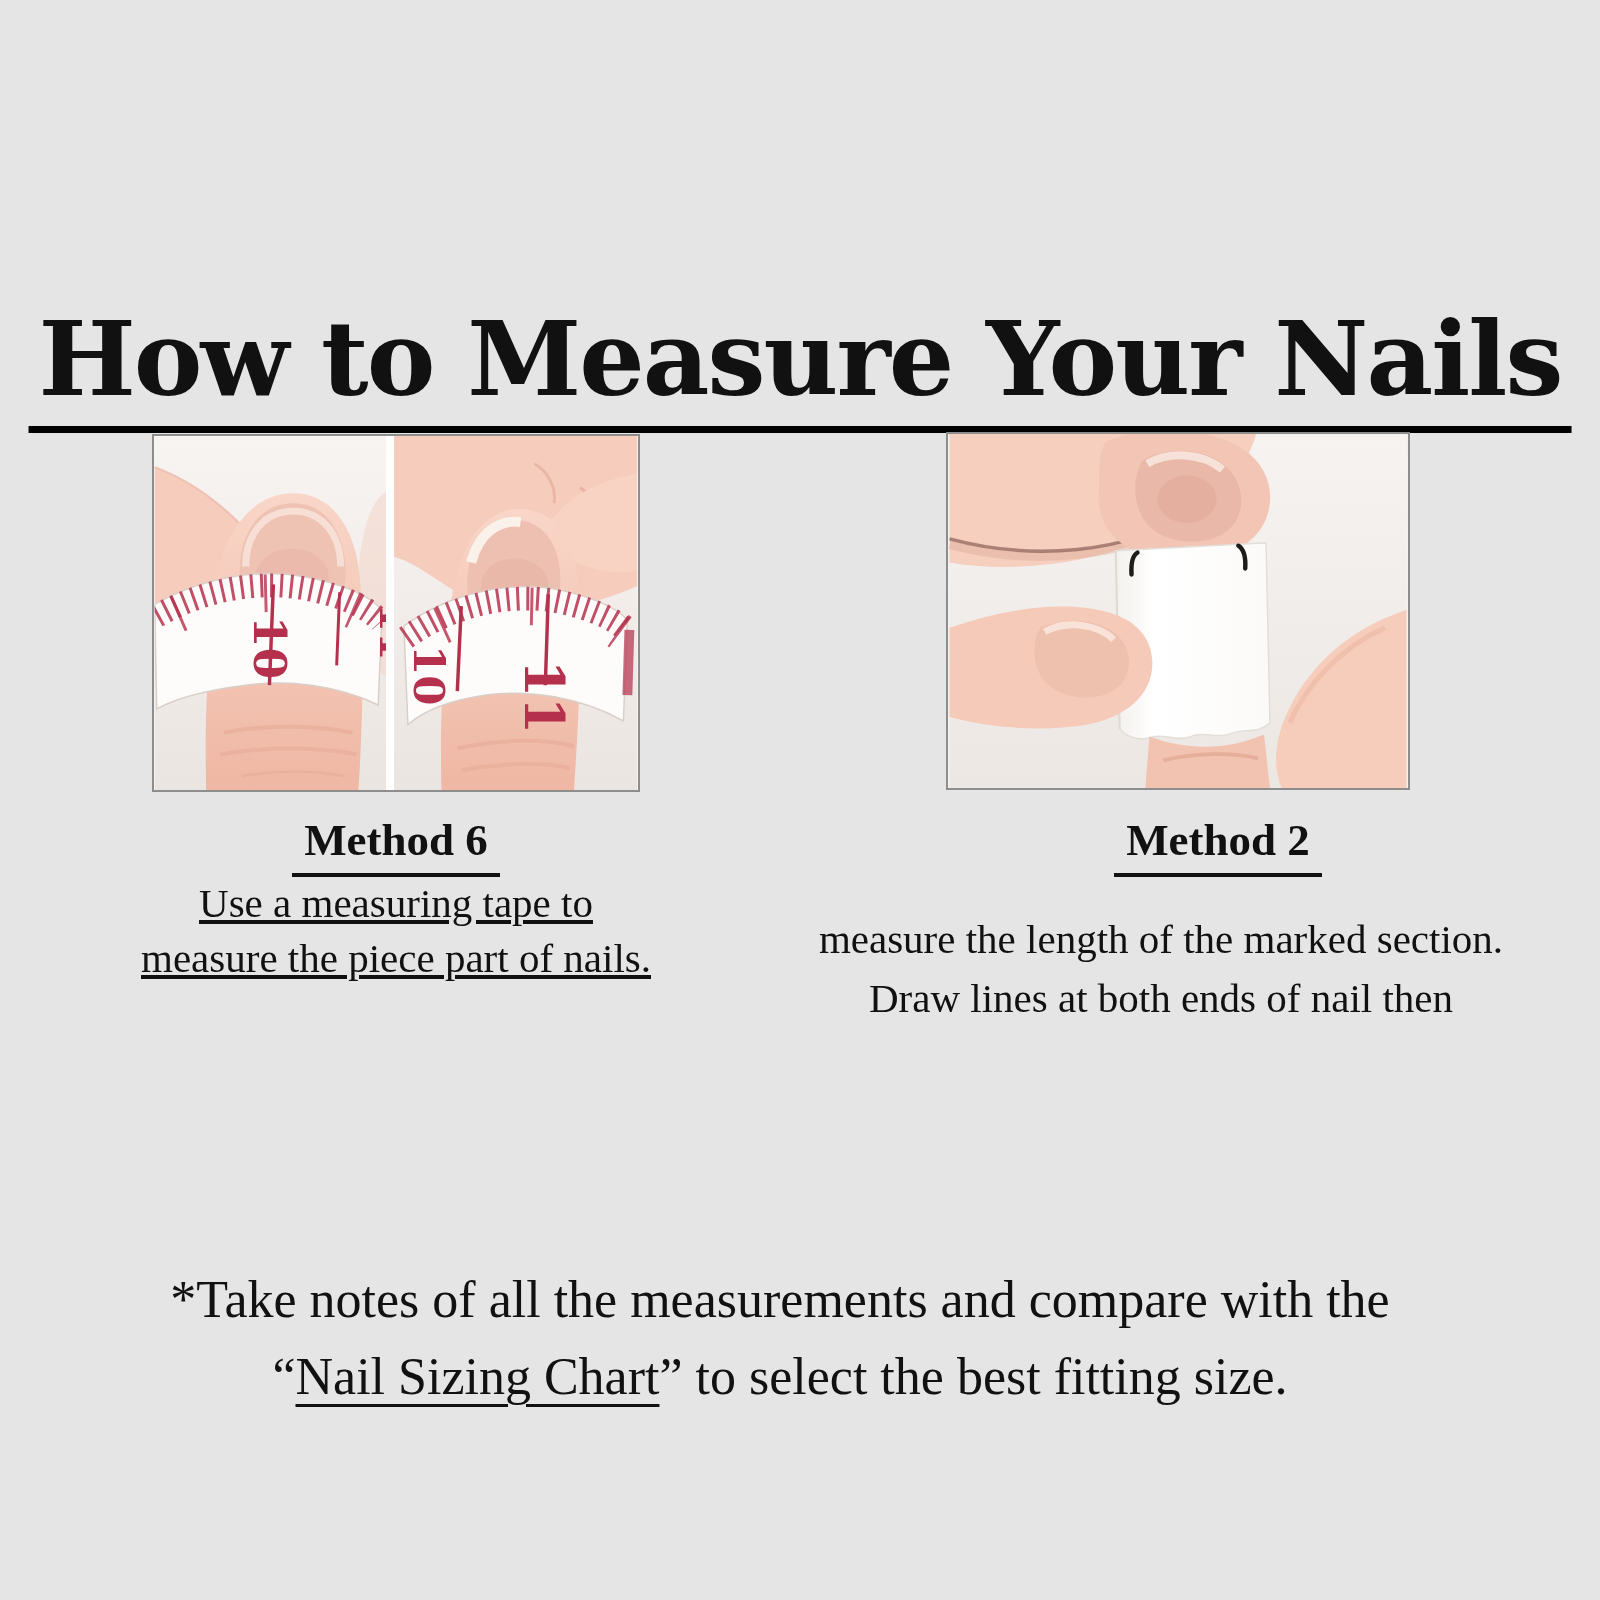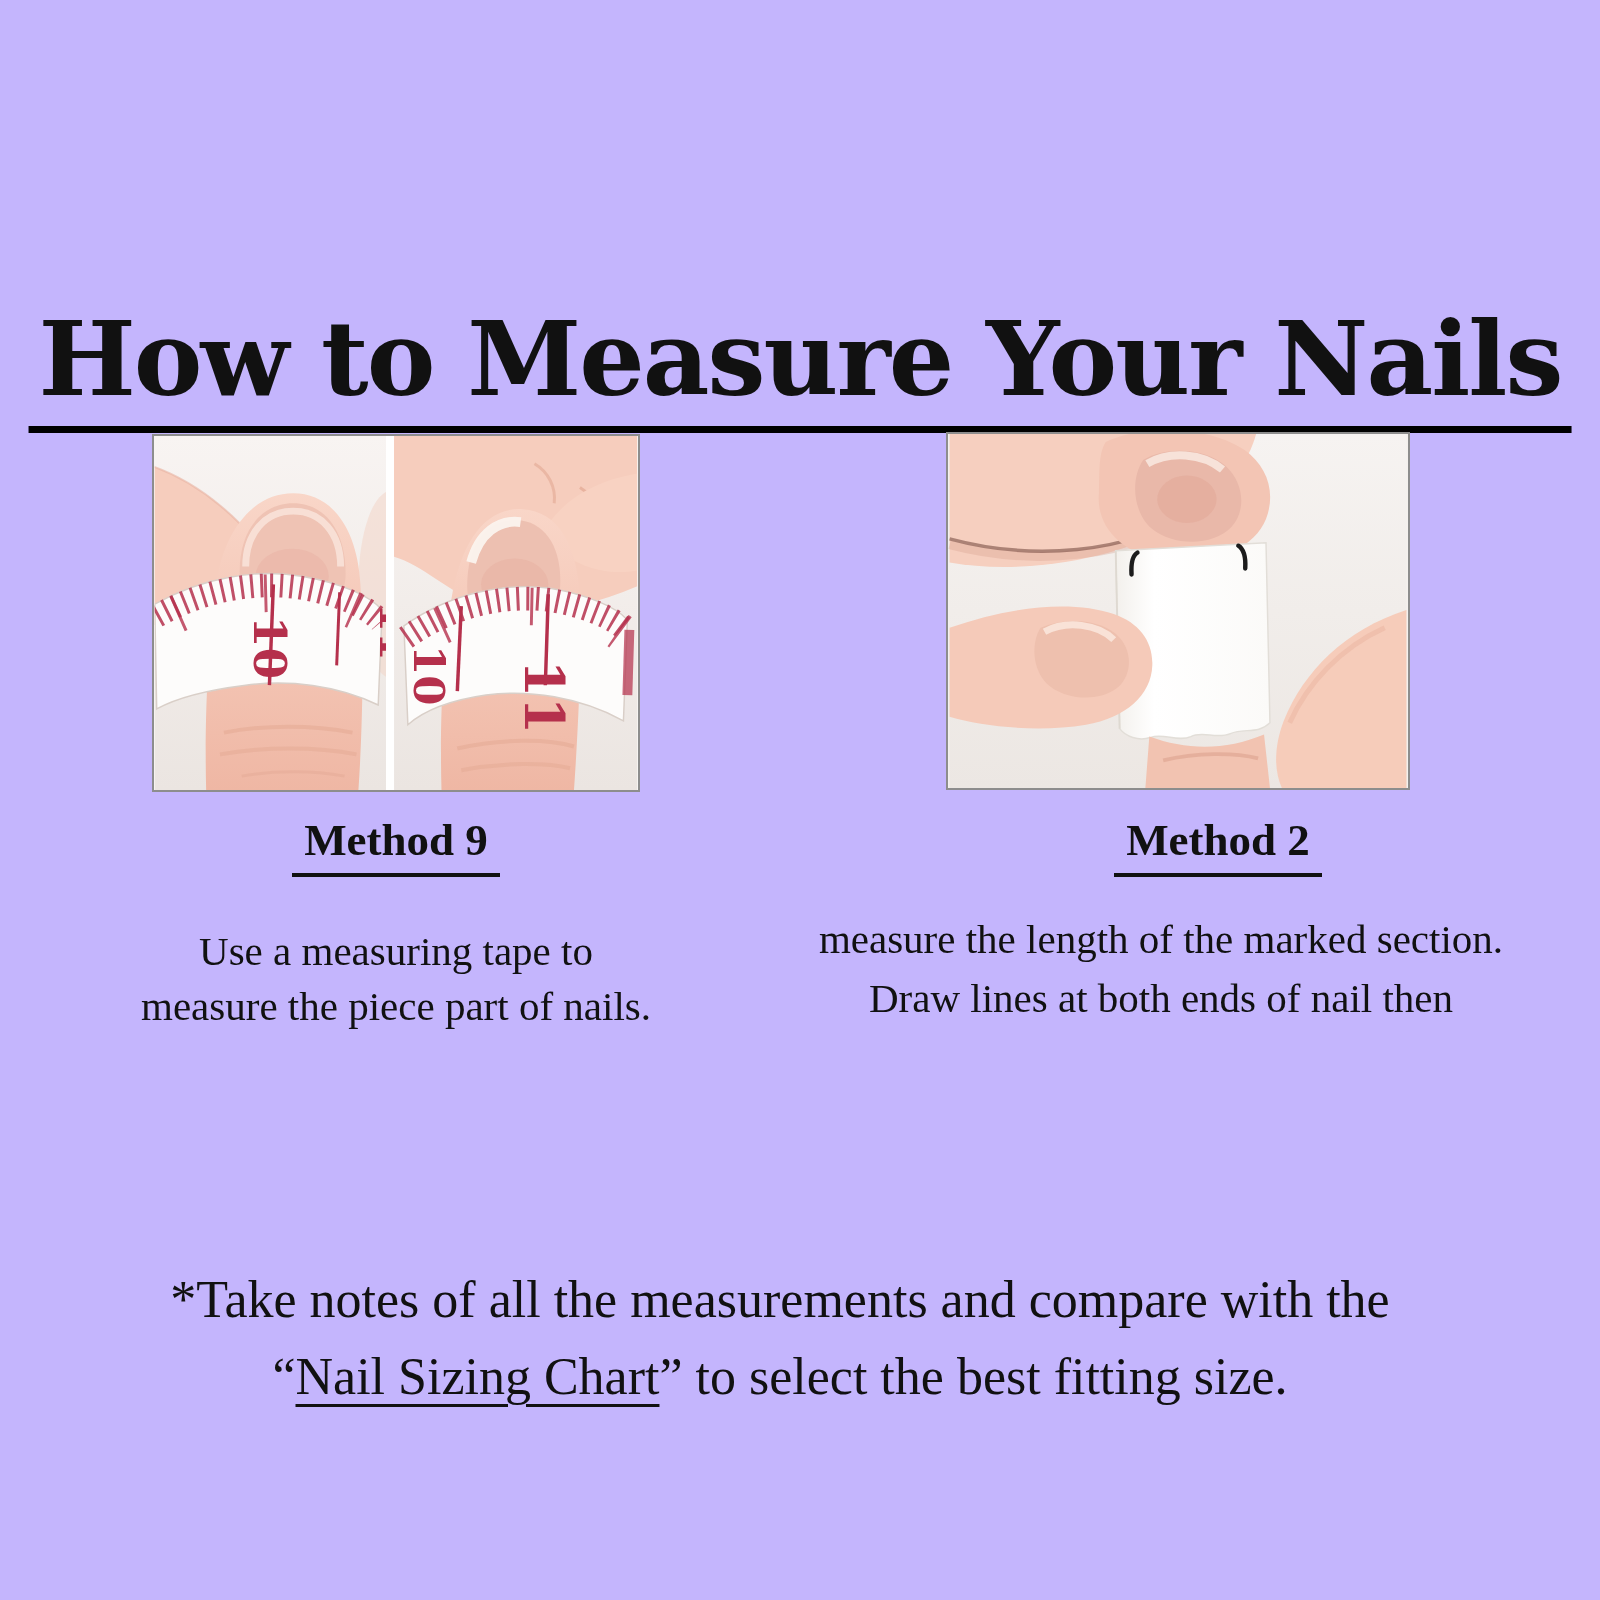--- a/index.html
+++ b/index.html
@@ -1,17 +1,17 @@
 <!DOCTYPE html>
 <html><head>
 <meta charset="utf-8">
 <style>
   html,body{margin:0;padding:0;background:#ffffff;}
   .canvas{
-    position:relative;width:1600px;height:1600px;background:#c4b5fd;overflow:hidden;
+    position:relative;width:1600px;height:1600px;background:#e5e5e5;overflow:hidden;
     font-family:"Liberation Serif", serif;color:#111111;
   }
   
   .title{
     position:absolute;top:238px;left:50%;transform:translateX(-50%);
     font-family:"DejaVu Serif", serif;font-weight:bold;
     font-size:103px;line-height:1.0;letter-spacing:-2px;white-space:nowrap;
     border-bottom:7px solid #000;padding:0 10px 16px 10px;
   }
   
@@ -20,21 +20,21 @@
   .figure1{left:152px;top:434px;width:488px;height:358px;}
   .figure2{left:946px;top:432px;width:464px;height:358px;}
   
   .method-label{position:absolute;text-align:center;font-size:45px;font-weight:bold;}
   .method-label .ul{display:inline-block;border-bottom:4px solid #111;padding:0 12px 7px 12px;}
   .m1-label{left:152px;top:814px;width:488px;}
   .m2-label{left:986px;top:814px;width:464px;}
   
   .para{position:absolute;text-align:center;font-size:41px;}
   .para .line{display:block;white-space:pre-wrap;}
-  .m1-text{left:96px;top:924px;width:600px;line-height:1.33;}
+  .m1-text{left:96px;top:876px;width:600px;line-height:1.33;text-decoration:underline;}
   .m2-text{left:756px;top:910px;width:810px;line-height:1.43;}
   
   .footnote{position:absolute;left:140px;top:1262px;width:1280px;text-align:center;
     font-size:52px;line-height:1.48;}
   .footnote .chart-link{
     text-decoration:underline;text-decoration-thickness:3px;text-underline-offset:10px;
   }
   
   .tape-num{font-family:"DejaVu Serif", serif;font-weight:bold;fill:#b5304c;}
 </style>
@@ -170,21 +170,21 @@
 
       <path d="M202,306 C240,320 280,320 318,304 L324,358 L198,358 Z" fill="#f2c3b1"></path>
       <path d="M216,330 C250,322 288,322 312,328" stroke="#dca28e" stroke-width="4" fill="none" opacity="0.6"></path>
 
       <path d="M462,178 C400,198 358,240 338,290 C328,316 328,340 336,358 L462,358 Z" fill="#f6ccba"></path>
       <path d="M344,292 C362,252 396,216 440,196" stroke="#eab49f" stroke-width="5" fill="none" opacity="0.5"></path>
     </svg>
   </div>
 
   <div class="method-label m1-label">
-    <span class="ul">Method 9</span>
+    <span class="ul">Method 6</span>
   </div>
   <div class="method-label m2-label">
     <span class="ul">Method 2</span>
   </div>
 
   <div class="para m1-text">
     <span class="line">Use a measuring tape to</span>
     <span class="line">measure the piece part of nails.</span>
   </div>
 

